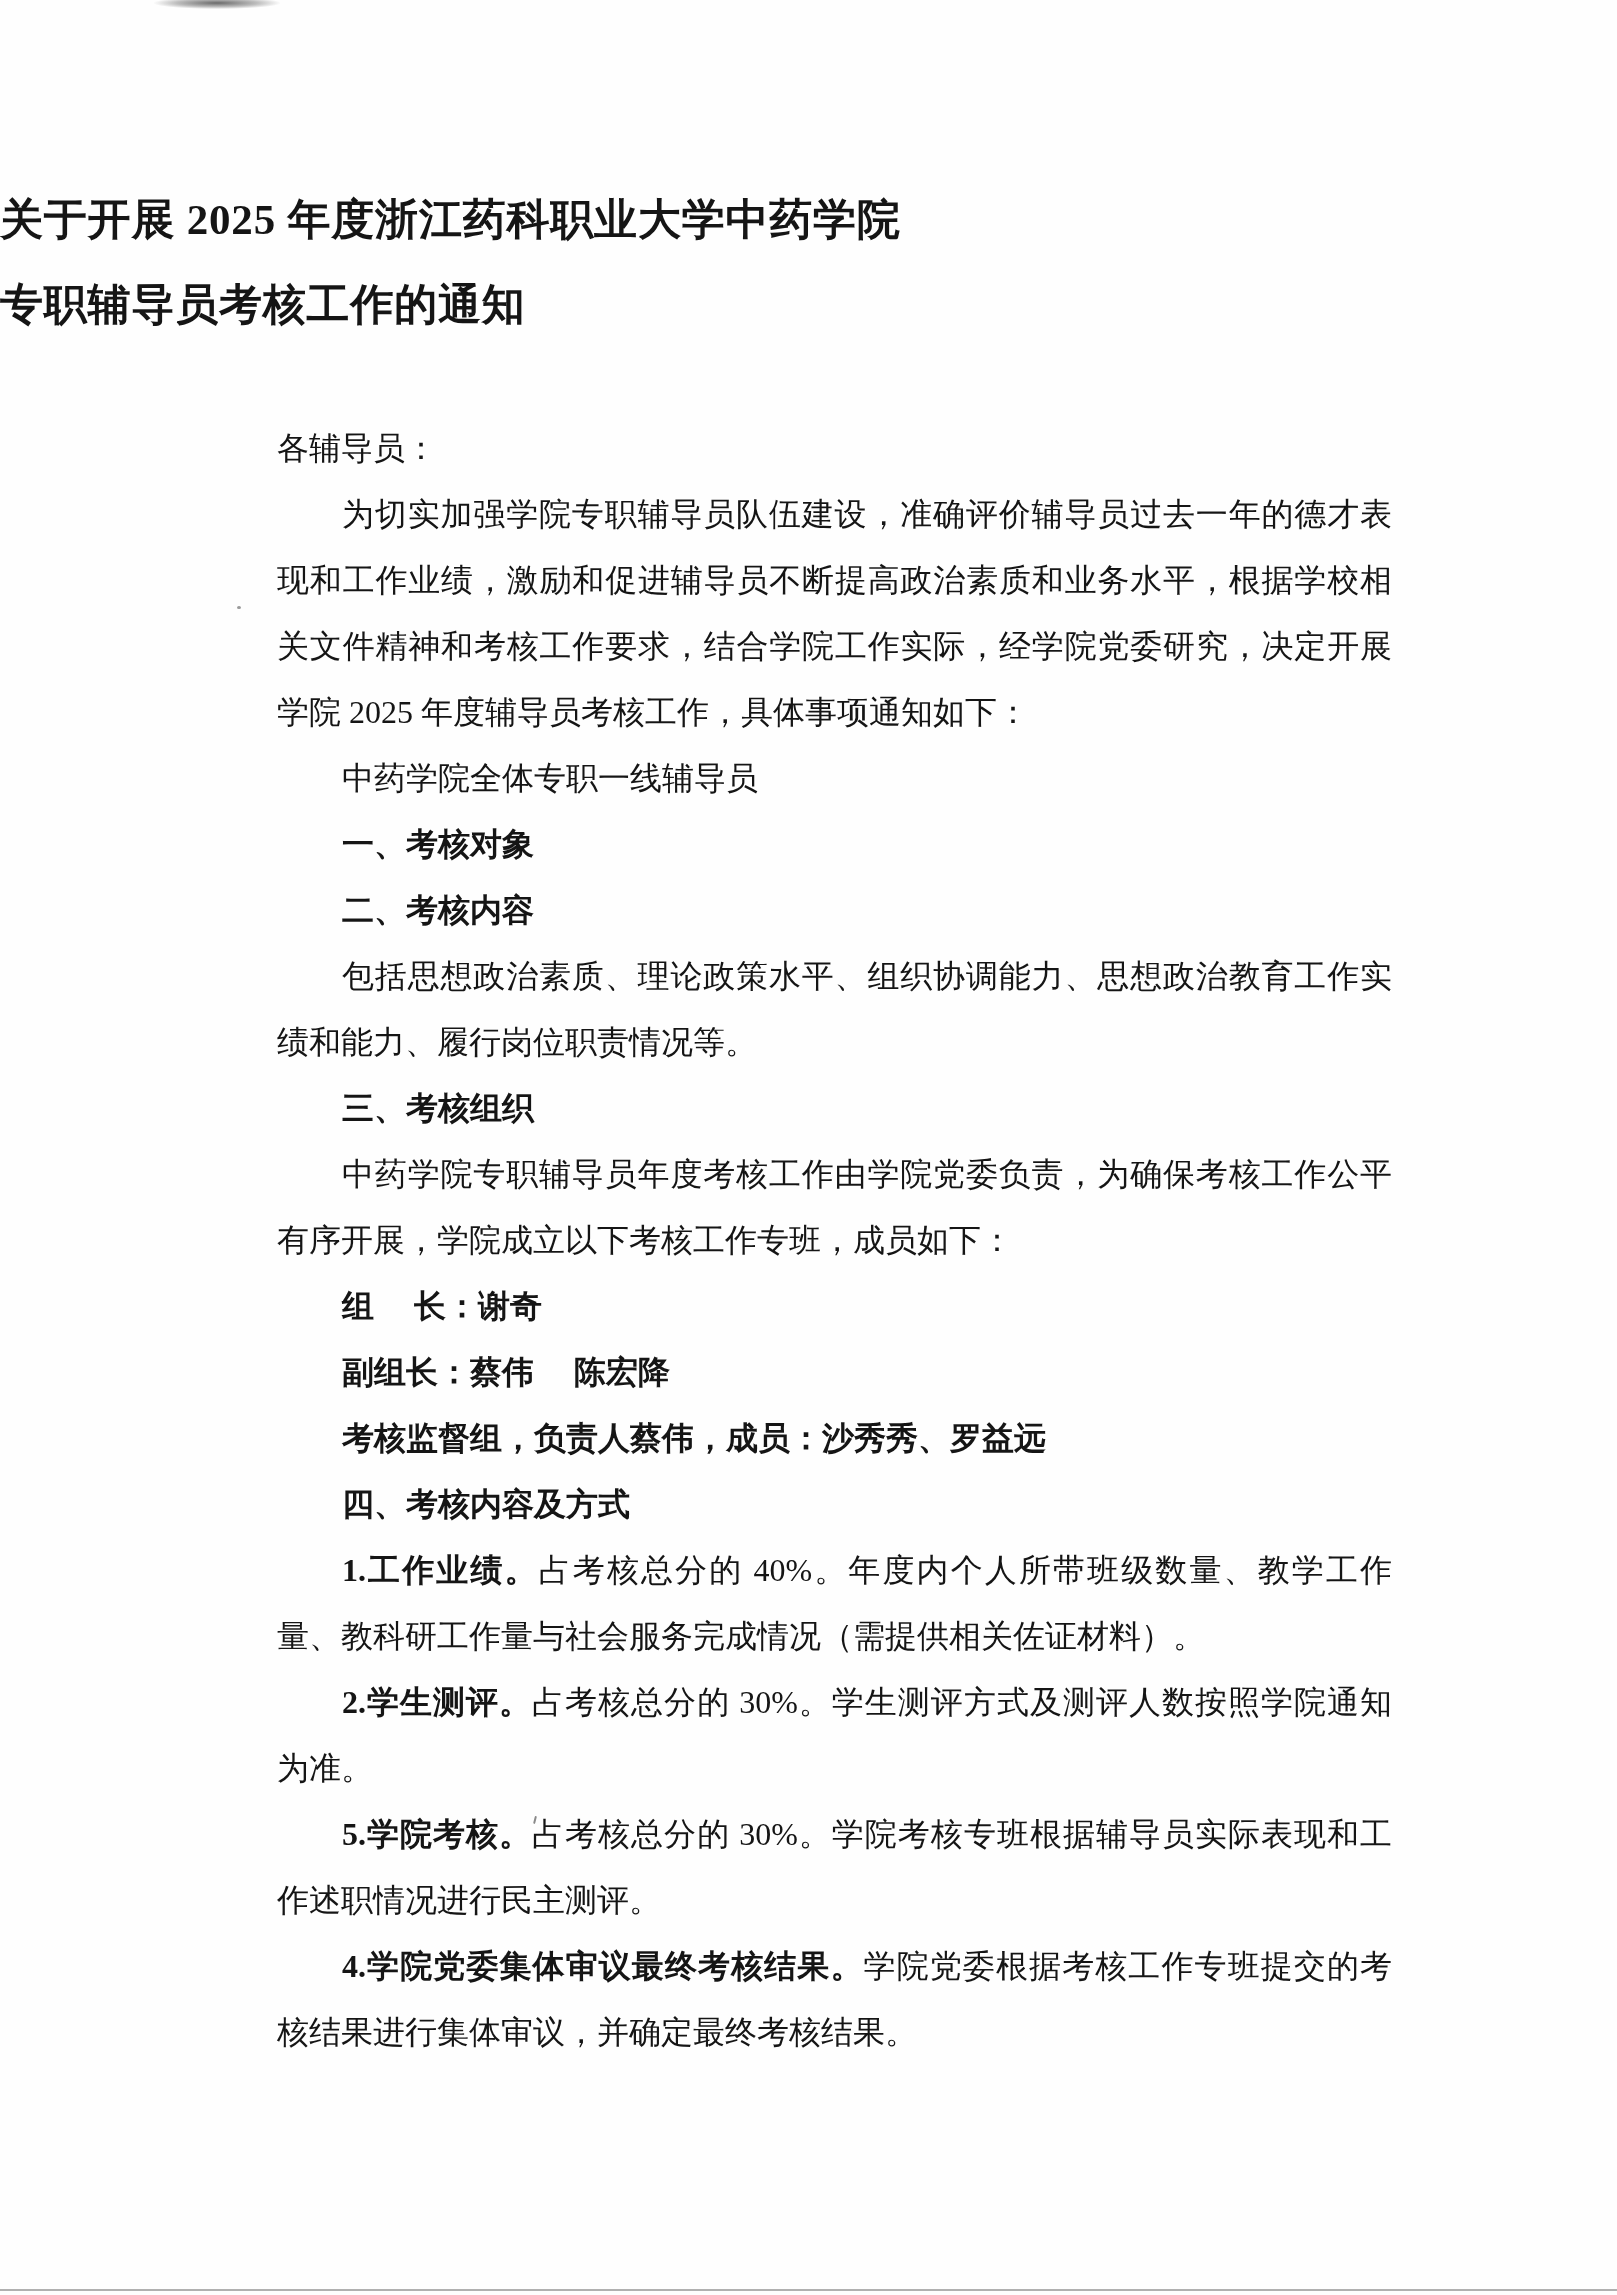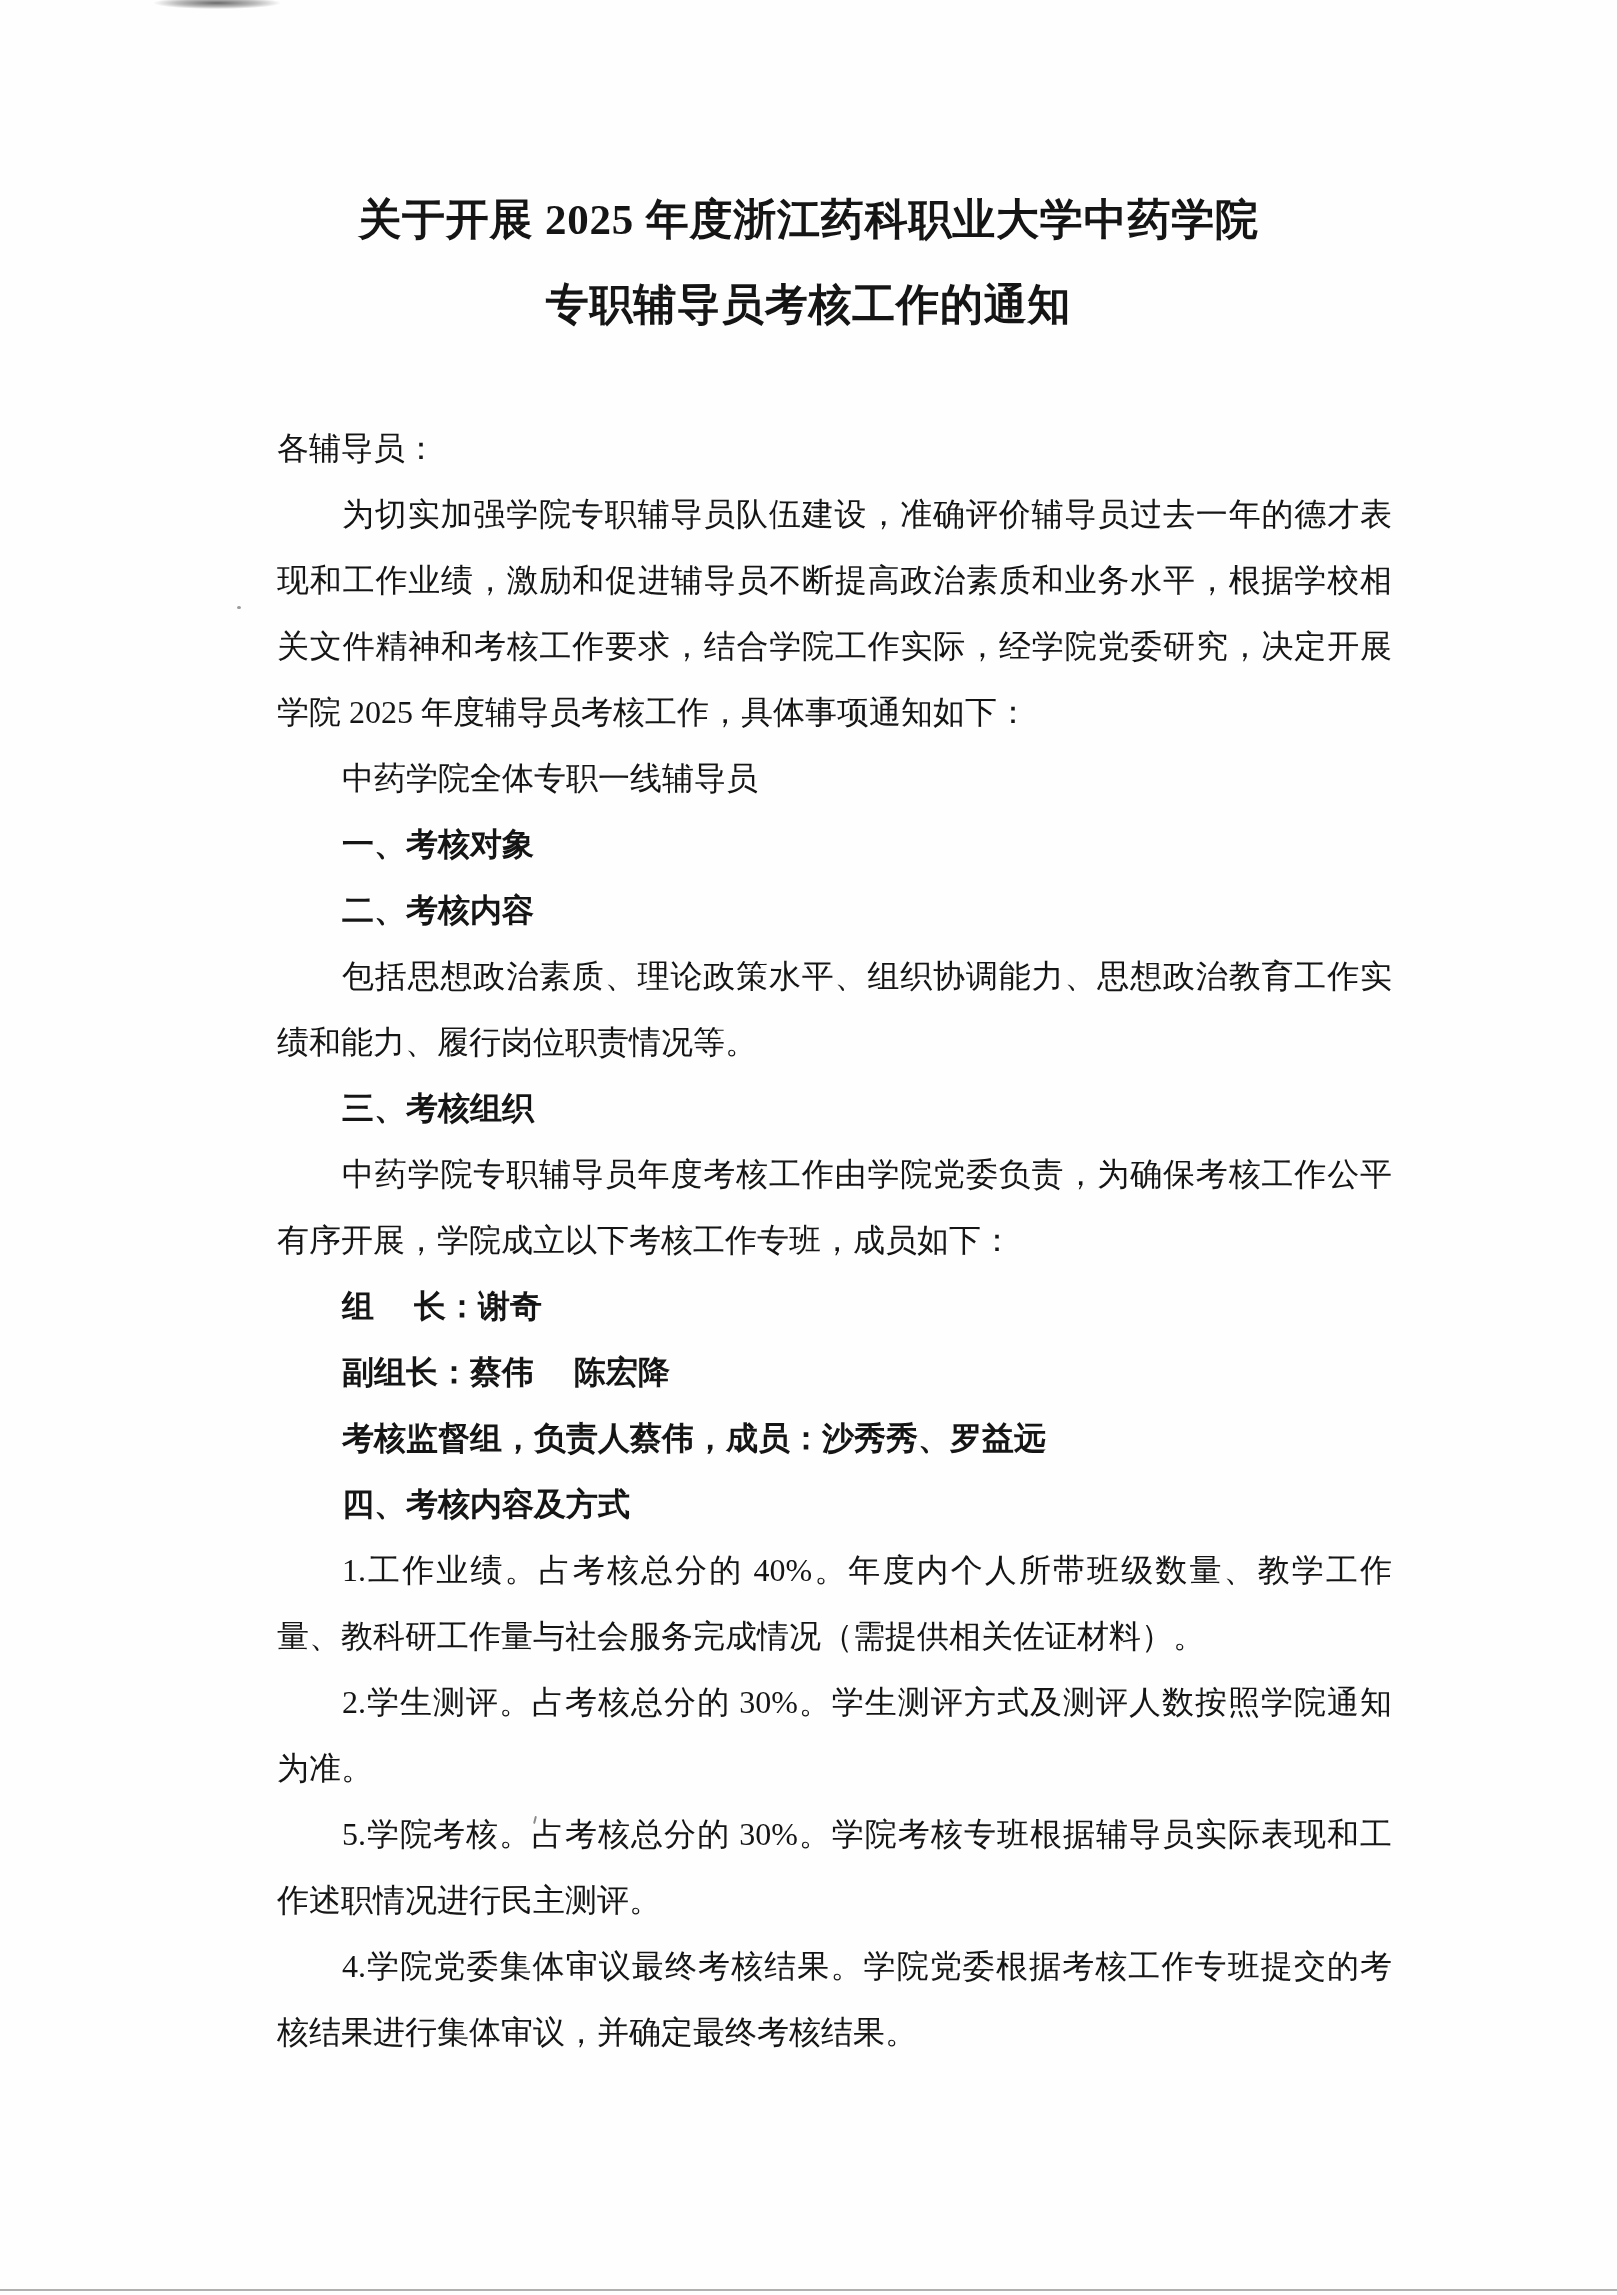--- a/index.html
+++ b/index.html
@@ -10,21 +10,21 @@
     height:2295px;
     background:#fefefe;
     font-family:"Liberation Serif","DejaVu Serif",serif;
     color:#151515;
     overflow:hidden;
   }
   .title{
     position:absolute;
     left:0;
     width:100%;
-    text-align:center;
+    text-align:left;
     font-weight:700;
     font-size:43px;
     line-height:87px;
     letter-spacing:0.8px;
   }
   .t1{top:176px;}
   .t2{top:261px;}
   .doc-body{
     position:absolute;
     left:229px;
@@ -37,21 +37,21 @@
     height:66px;
     line-height:66px;
   }
   .ind{text-indent:65px;}
   .fill{
     text-align:justify;
     text-align-last:justify;
     text-justify:inter-character;
   }
   .bold{font-weight:700;}
-  .lead{font-weight:400;}
+  .lead{font-weight:700;}
   
   .smudge-top{
     position:absolute;
     left:154px;top:-3.2px;
     width:126px;height:12.6px;
     background:radial-gradient(ellipse at center, rgba(70,70,70,0.8) 0%, rgba(110,110,110,0.45) 45%, rgba(255,255,255,0) 72%);
   }
   .speck-1{
     position:absolute;
     left:237px;top:606px;

